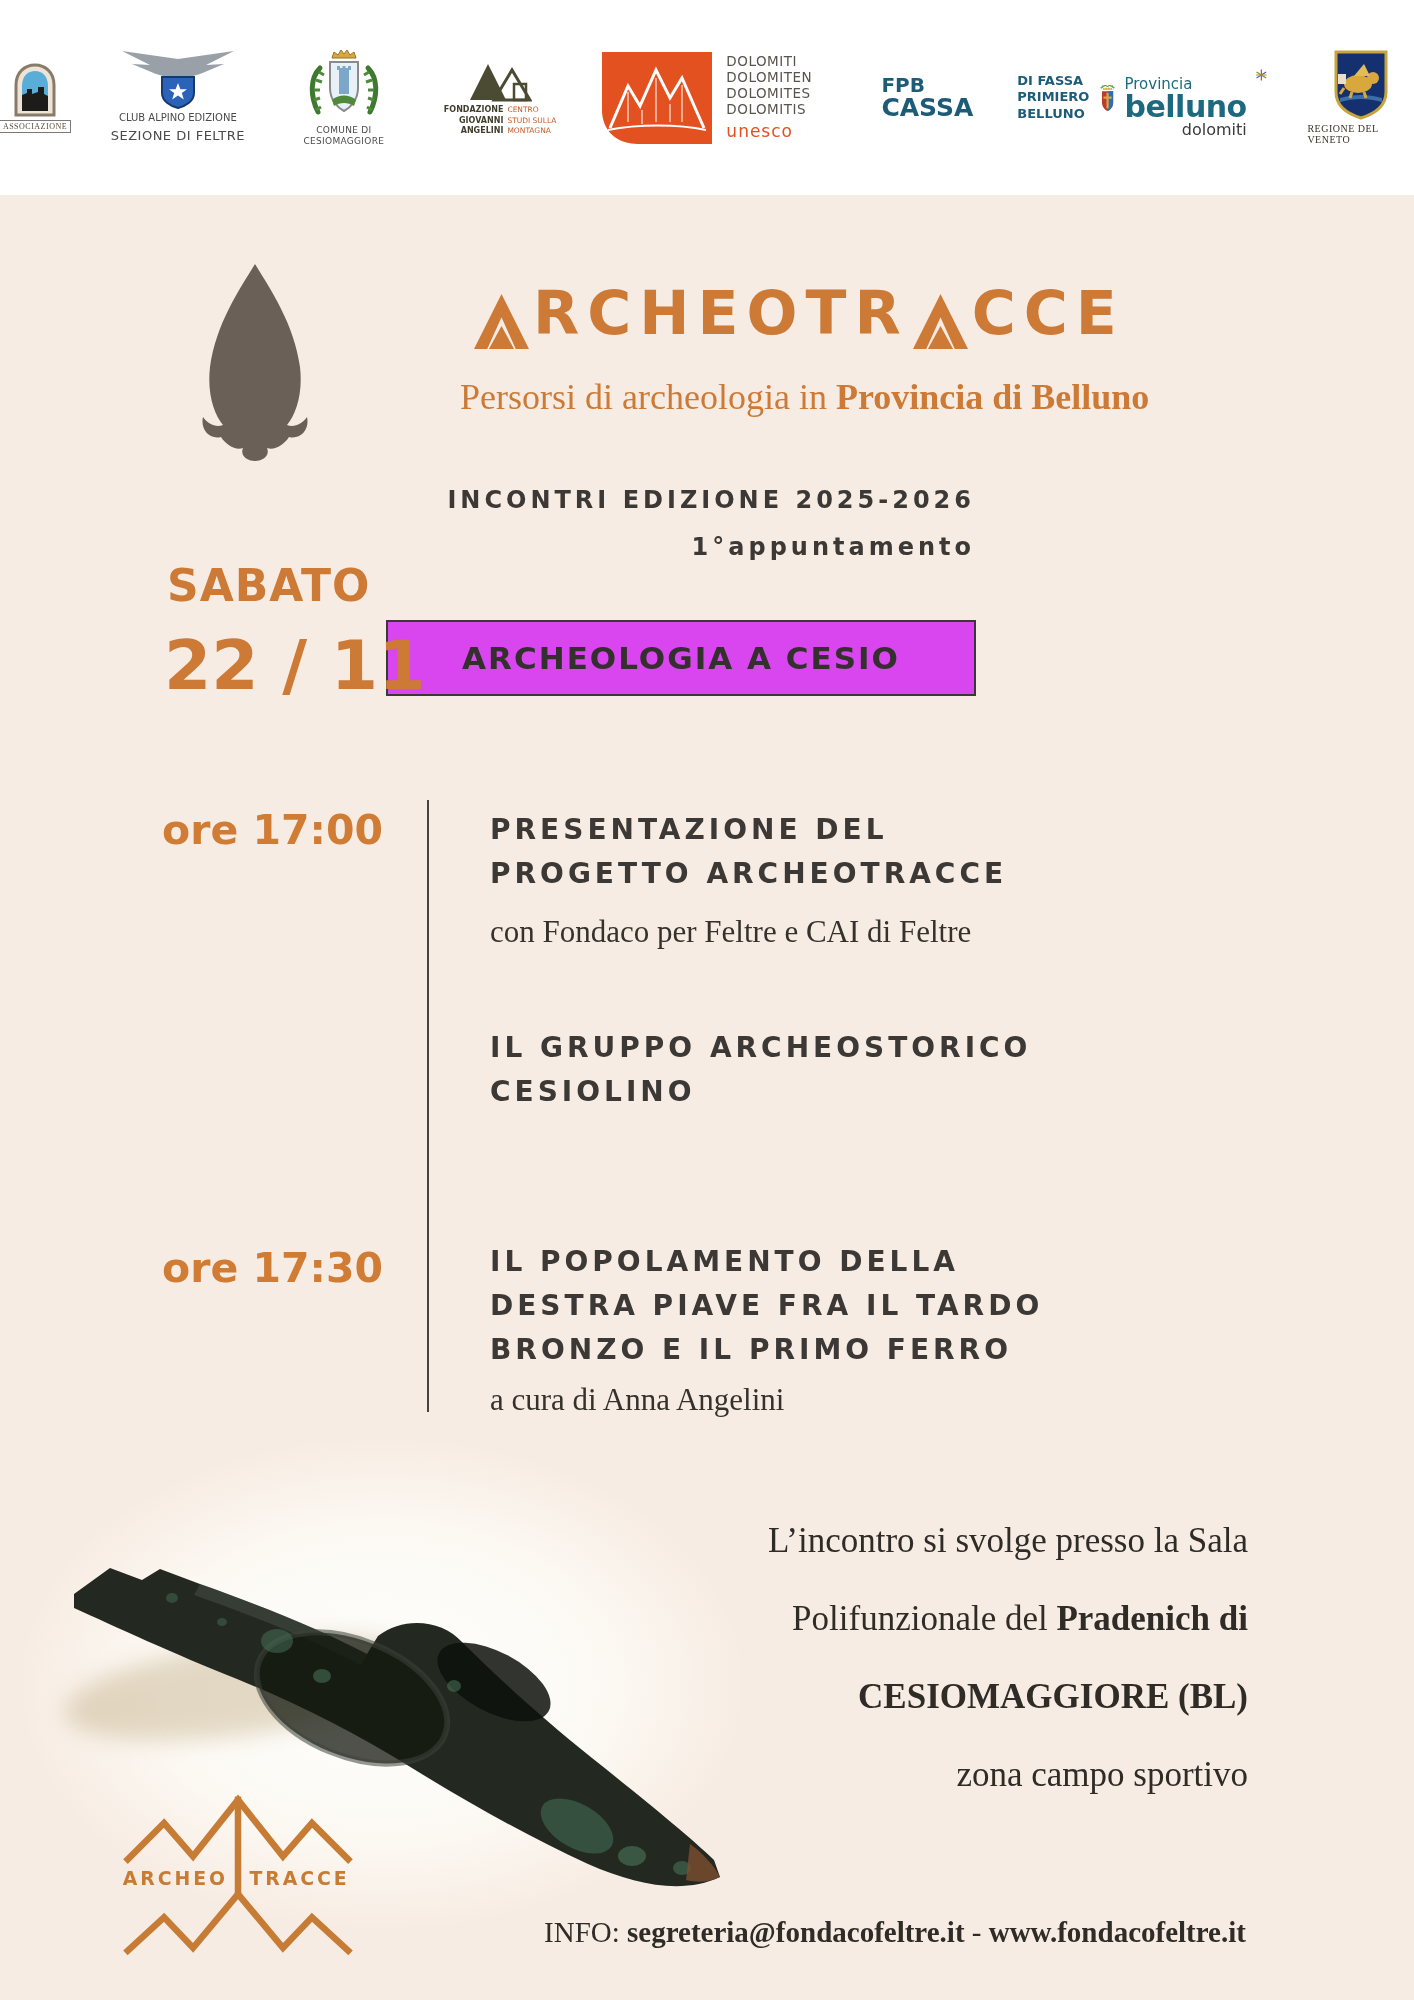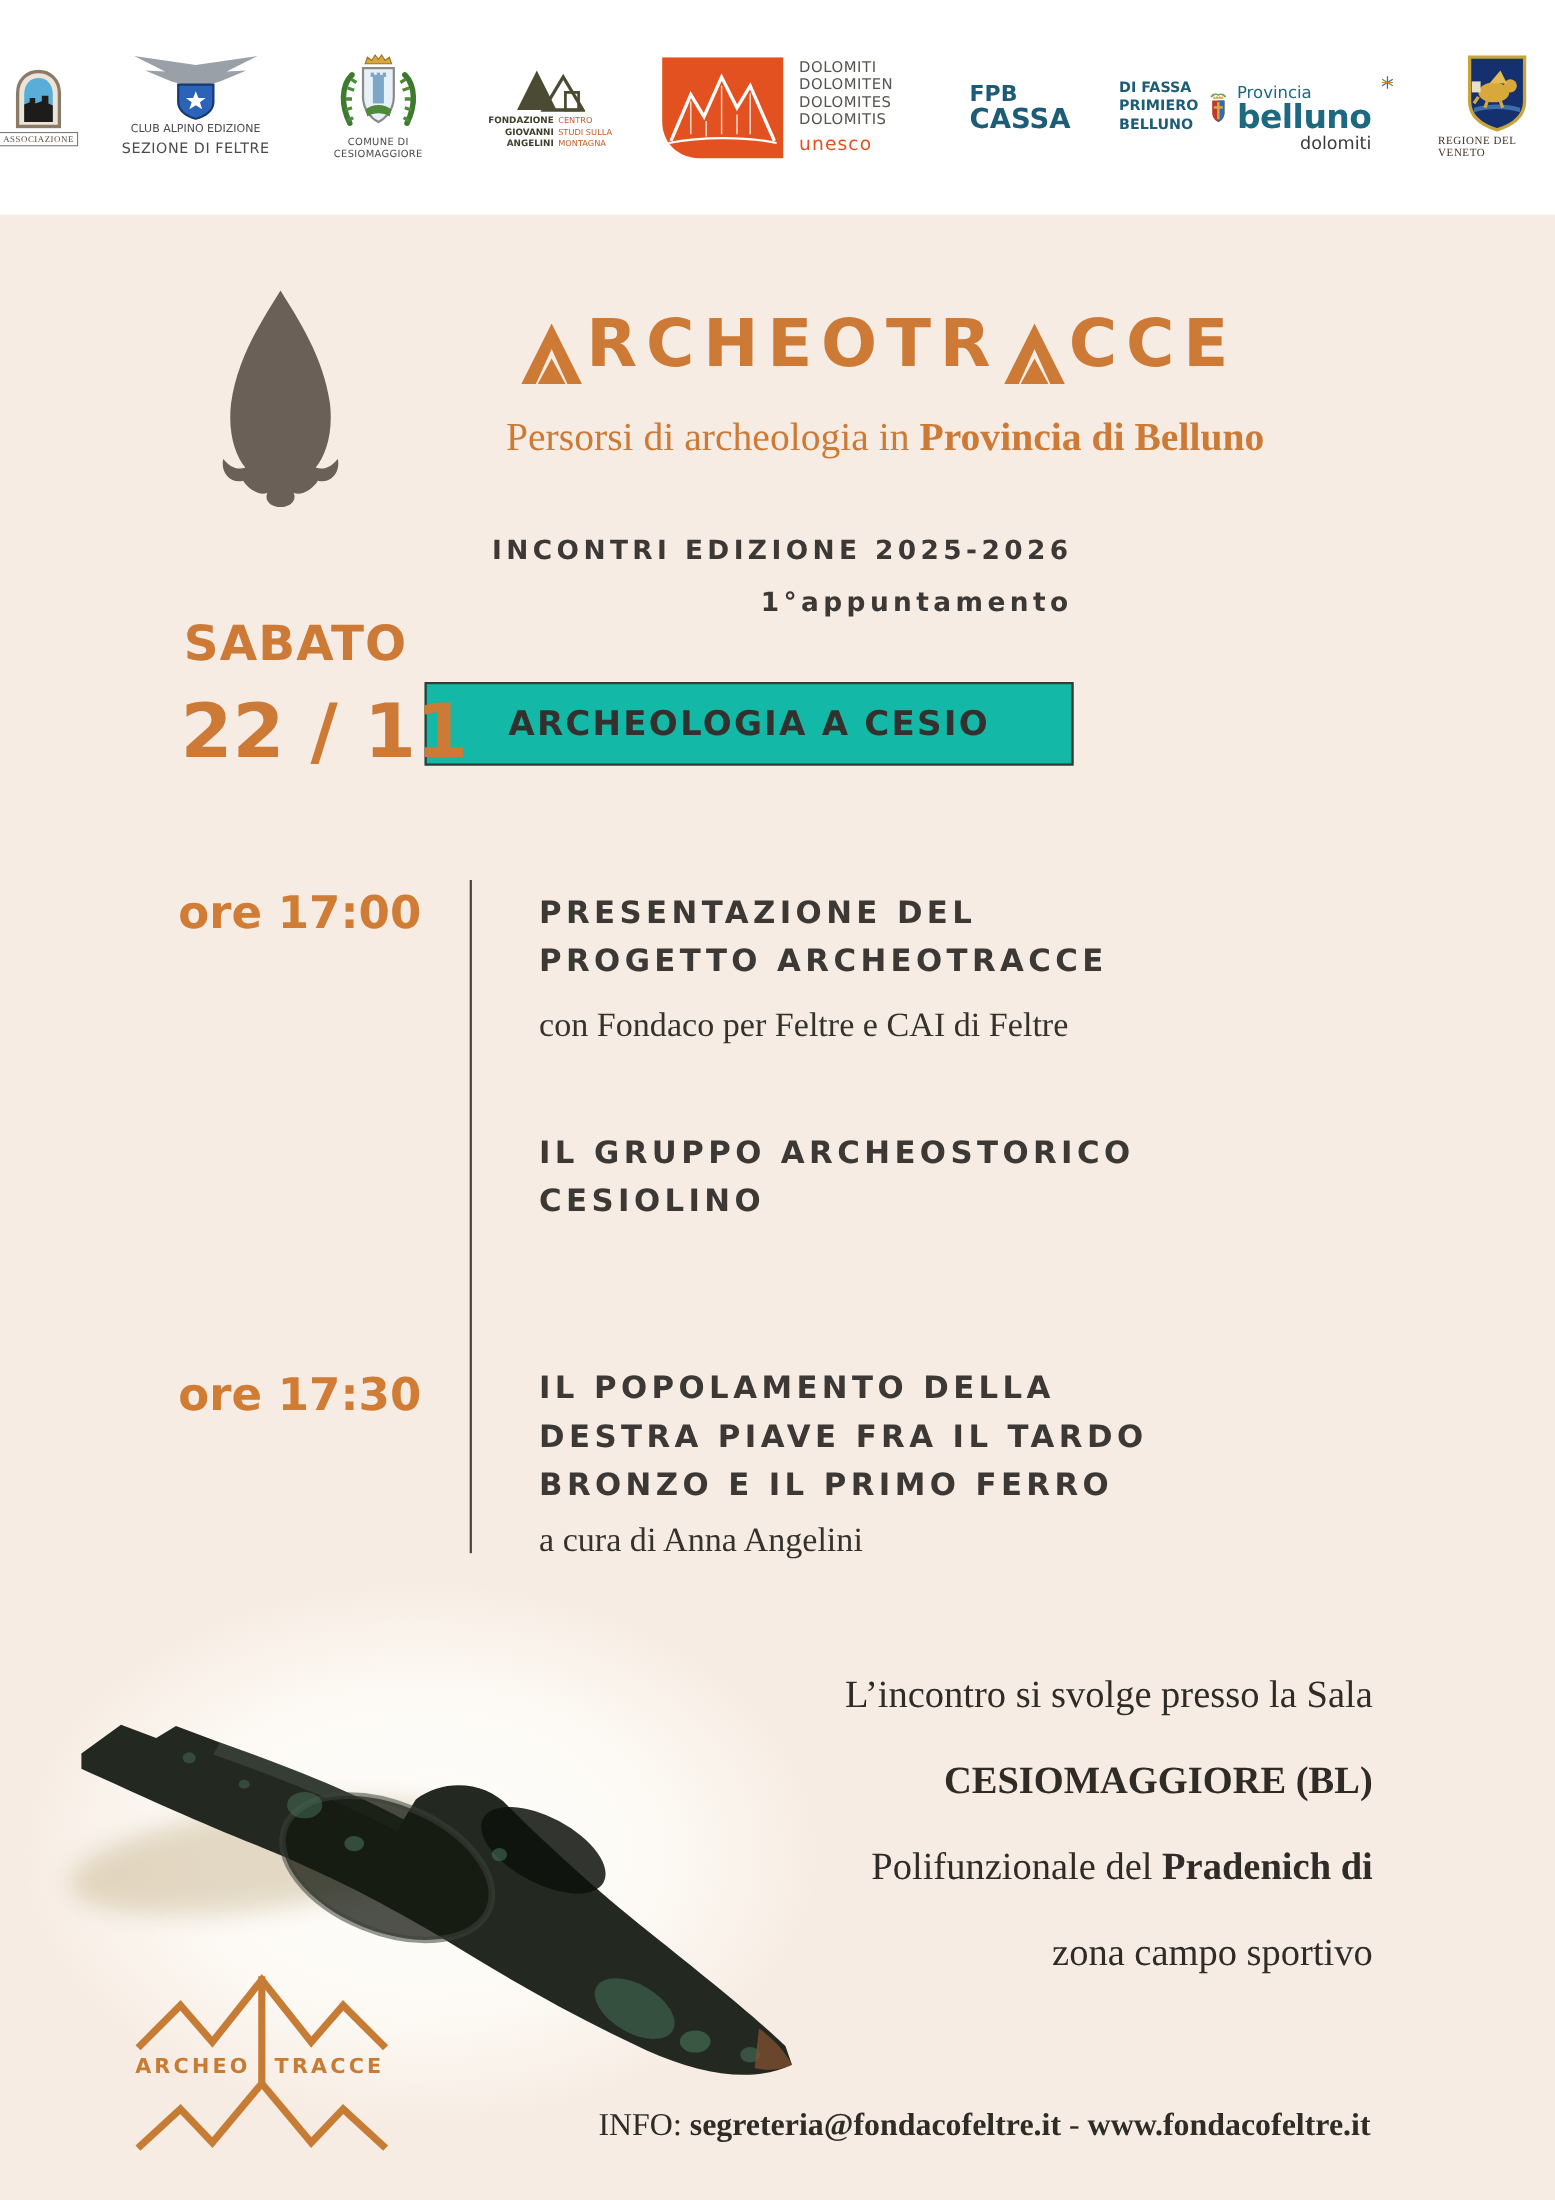--- a/index.html
+++ b/index.html
@@ -45,21 +45,21 @@
   .title{position:absolute;left:470px;top:284px;font-size:60px;font-weight:bold;color:#cc7a35;
          letter-spacing:8px;white-space:nowrap;display:flex;align-items:flex-end;height:64px;}
   .title span{display:inline-block;}
   .tri-a{width:.95em;height:.92em;fill:#cc7a35;display:inline-block;margin:0 .05em -1px .05em;}
   .subtitle{position:absolute;left:460px;top:376px;font-family:"Liberation Serif",serif;
             font-size:36px;color:#cc7a35;white-space:nowrap;}
   .edition{position:absolute;left:430px;top:486px;width:545px;text-align:right;
            font-size:24px;font-weight:bold;letter-spacing:4px;color:#3b3835;}
   .appointment{position:absolute;left:430px;top:533px;width:545px;text-align:right;
            font-size:24px;font-weight:bold;letter-spacing:4px;color:#3b3835;}
-  .event-box{position:absolute;left:386px;top:620px;width:586px;height:72px;background:#14b8a6;
+  .event-box{position:absolute;left:386px;top:620px;width:586px;height:72px;background:#d946ef;
              border:2px solid #3b3835;display:flex;align-items:center;justify-content:center;
              font-size:31px;font-weight:bold;letter-spacing:2px;color:#33302d;}
   .day{position:absolute;left:167px;top:560px;font-size:44px;font-weight:bold;color:#cc7a35;letter-spacing:1px;}
   .date{position:absolute;left:164px;top:626px;font-size:68px;font-weight:bold;color:#cc7a35;}
   
   .time{position:absolute;left:162px;font-size:41px;font-weight:bold;color:#d07c35;}
   .time1{top:806px;} .time2{top:1244px;}
   .vline{position:absolute;left:427px;top:800px;width:2px;height:612px;background:#46423e;}
   .sec-title{position:absolute;left:490px;width:600px;font-size:28px;font-weight:bold;
              letter-spacing:4px;line-height:44px;color:#3b3835;}
@@ -300,22 +300,22 @@
     <ellipse cx="555" cy="390" rx="40" ry="22" fill="#47775d" opacity="0.5" transform="rotate(30 555 390)"></ellipse>
     <ellipse cx="610" cy="420" rx="14" ry="10" fill="#4e7d62" opacity="0.55"></ellipse>
     <ellipse cx="660" cy="432" rx="9" ry="7" fill="#4e7d62" opacity="0.5"></ellipse>
     <ellipse cx="150" cy="162" rx="6" ry="5" fill="#4e7d62" opacity="0.4"></ellipse>
     <ellipse cx="200" cy="186" rx="5" ry="4" fill="#4e7d62" opacity="0.4"></ellipse>
     <path d="M668,408 C682,418 692,430 698,441 C688,446 676,447 664,444 Z" fill="#7c4f30" opacity="0.8"></path>
   </svg>
 
   <div class="venue">
     <div>L’incontro si svolge presso la Sala</div>
+    <div><span>Polifunzionale  del </span><b>Pradenich di</b></div>
     <div><b>CESIOMAGGIORE (BL)</b></div>
-    <div><span>Polifunzionale  del </span><b>Pradenich di</b></div>
     <div>zona campo sportivo</div>
   </div>
 
   <svg class="atlogo" viewBox="0 0 320 248">
     <g stroke="#c77c35" stroke-width="9" fill="none" stroke-linecap="square">
       <polyline points="8,112 58,62 98,108 160,30 222,108 262,62 312,112"></polyline>
       <line x1="160" y1="30" x2="160" y2="162"></line>
       <polyline points="8,238 58,192 98,234 160,160 222,234 262,192 312,238"></polyline>
     </g>
     <text x="146" y="147" text-anchor="end" font-family="DejaVu Sans, sans-serif" font-size="26" font-weight="bold" letter-spacing="4" fill="#c77c35">ARCHEO</text>

